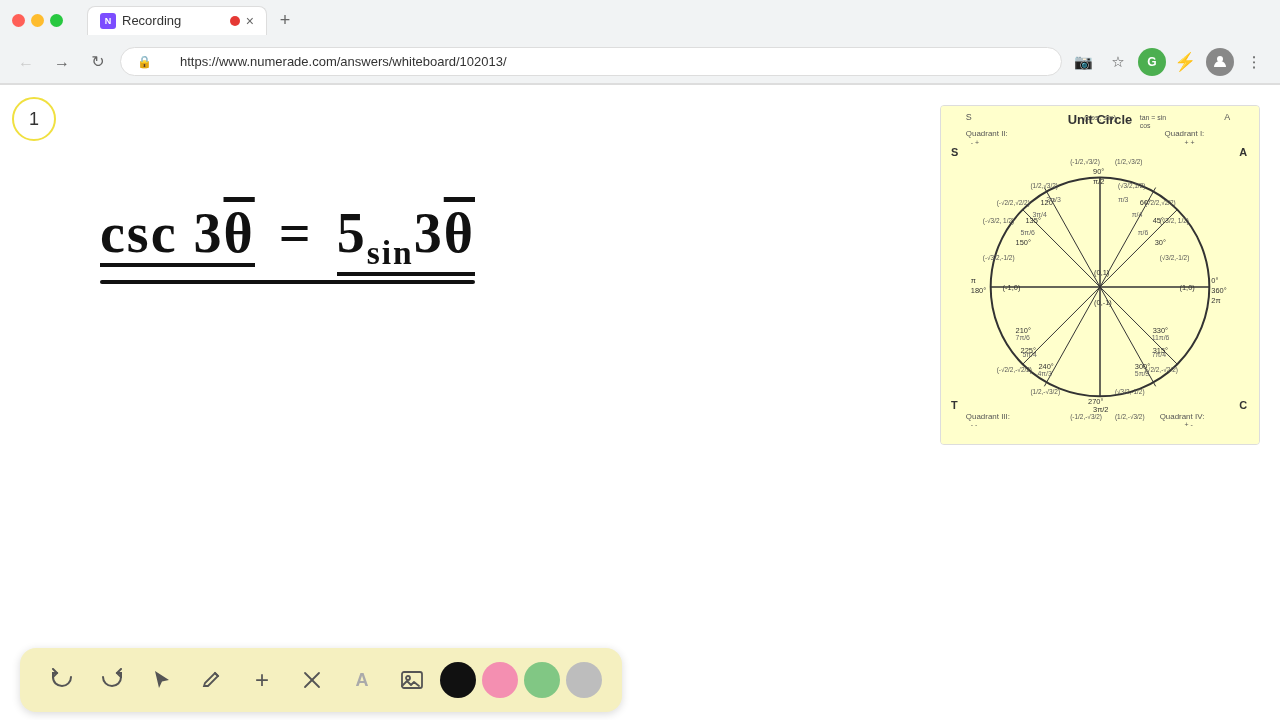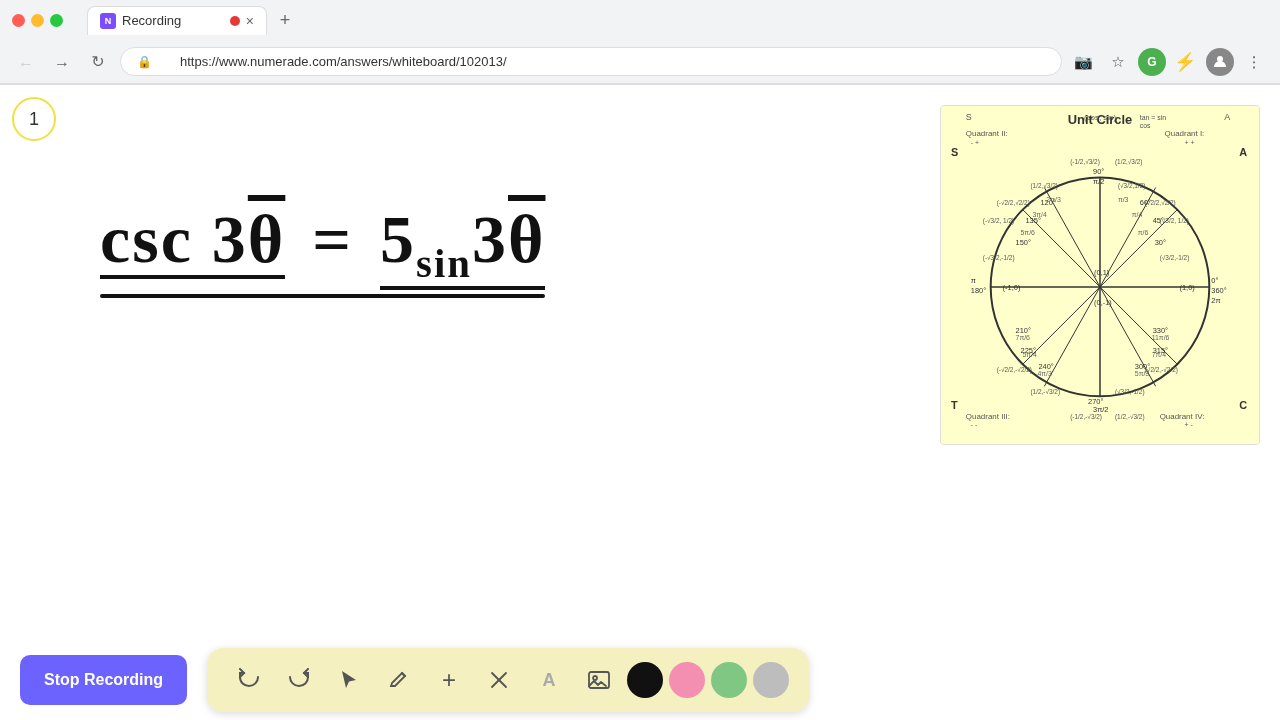--- a/index.html
+++ b/index.html
@@ -324,21 +324,21 @@
   </div>
 </div>
 
 <div class="main-content">
   <div class="whiteboard">
 
     <div class="page-number">1</div>
 
     <div class="equation-area">
       <div class="equation-img">
-        <span style="font-family: 'Comic Sans MS', cursive; font-weight: 900; font-size: 68px; color: #111;">
+        <span style="font-family: 'Comic Sans MS', cursive; font-weight: 900; font-size: 56px; color: #111;">
           <span class="underline-box">csc 3<span style="text-decoration: overline;">θ</span></span>
           <span style="margin: 0 8px;">=</span>
           <span class="underline-box">5<sub style="font-size:0.6em; font-weight:900;">sin</sub>3<span style="text-decoration: overline;">θ</span></span>
         </span>
       </div>
 
       <div style="width: 100%; height: 4px; background: #111; margin-top: 4px; border-radius: 2px;"></div>
     </div>
 
     <div class="unit-circle-panel">
@@ -449,21 +449,20 @@
         <text x="175" y="315" font-size="6.5" fill="#555">(1/2,-√3/2)</text>
 
         <text x="130" y="58" font-size="6.5" fill="#555">(-1/2,√3/2)</text>
         <text x="175" y="58" font-size="6.5" fill="#555">(1/2,√3/2)</text>
       </svg>
     </div>
   </div>
 </div>
 
 <div class="bottom-bar">
-  <button class="stop-recording-btn">Stop Recording</button>
   <div class="toolbar">
     <button class="tool-btn">
       <svg width="24" height="24" viewBox="0 0 24 24" fill="none" stroke="#555" stroke-width="2" stroke-linecap="round">
         <path d="M3 9l4-4-4-4"></path>
         <path d="M7 5H3v4"></path>
         <path d="M3 9c0 5.5 4 9 9 9s9-4 9-9"></path>
       </svg>
     </button>
     <button class="tool-btn">
       <svg width="24" height="24" viewBox="0 0 24 24" fill="none" stroke="#555" stroke-width="2" stroke-linecap="round">

